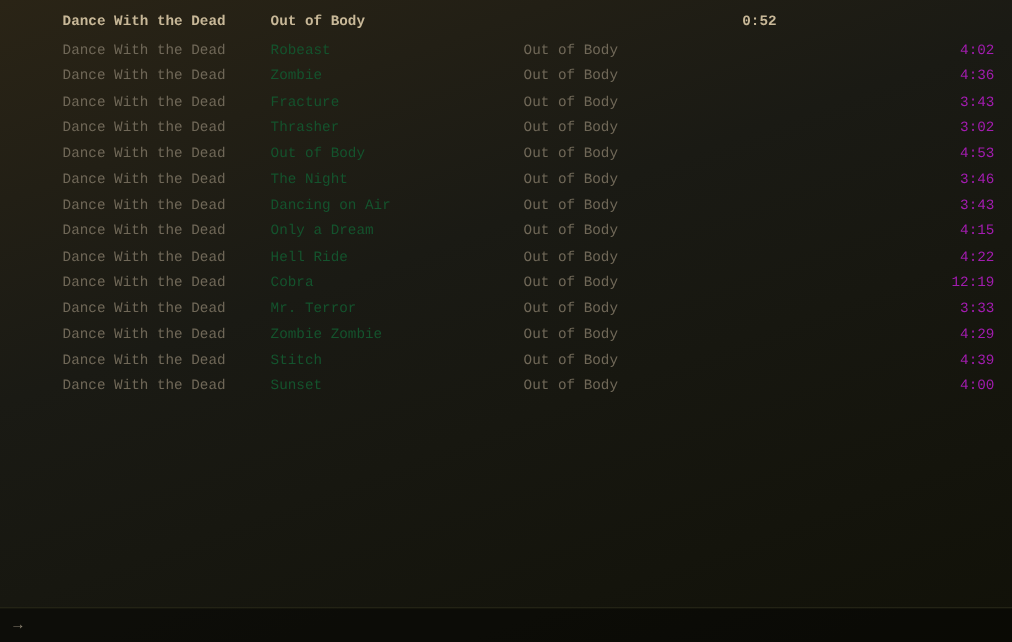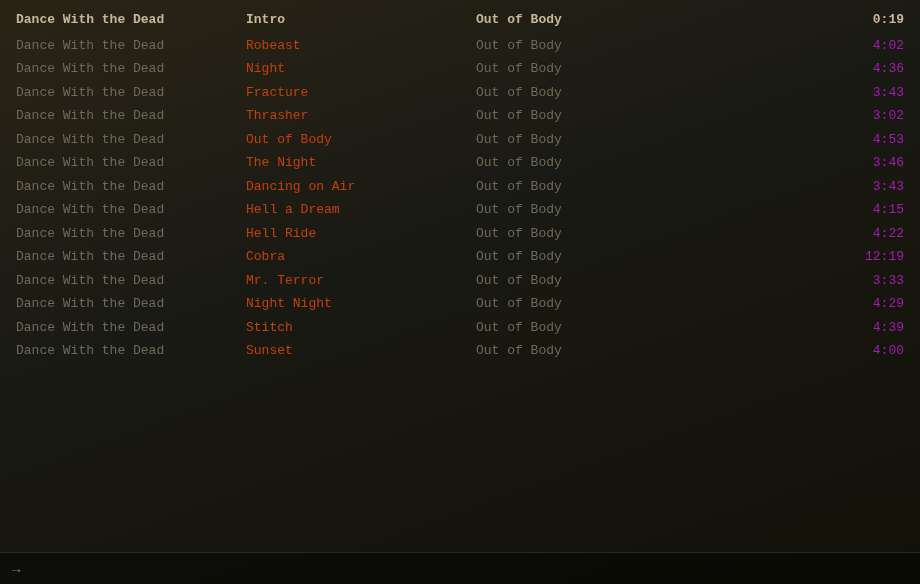--- a/index.html
+++ b/index.html
@@ -29,22 +29,22 @@
       padding: 2px 16px;
       line-height: 1.5;
     }
 
     .track-row.header {
       color: #c8b898;
       font-weight: bold;
       margin-bottom: 2px;
     }
 
-    .col-artist { color: #706858; }
-    .col-title { color: #c2410c; }
+    .col-artist { color: #706858; text-align: center; }
+    .col-title { color: #14532d; }
     .col-album { color: #706858; }
     .col-duration {
       text-align: right;
       color: #a21caf;
     }
 
     .header .col-artist,
     .header .col-title,
     .header .col-album,
     .header .col-duration {
@@ -69,33 +69,32 @@
       font-size: 14px;
     }
   </style>
 </head>
 <body>
 
 <div class="track-list">
 
   <div class="track-row header">
     <span class="col-artist">Dance With the Dead</span>
-    <span class="col-title">Intro</span>
     <span class="col-album">Out of Body</span>
-    <span class="col-duration">0:19</span>
+    <span class="col-duration">0:52</span>
   </div>
 <div class="track-row">
       <span class="col-artist">Dance With the Dead</span>
       <span class="col-title">Robeast</span>
       <span class="col-album">Out of Body</span>
       <span class="col-duration">4:02</span>
     </div>
     <div class="track-row">
       <span class="col-artist">Dance With the Dead</span>
-      <span class="col-title">Night</span>
+      <span class="col-title">Zombie</span>
       <span class="col-album">Out of Body</span>
       <span class="col-duration">4:36</span>
     </div>
     <div class="track-row">
       <span class="col-artist">Dance With the Dead</span>
       <span class="col-title">Fracture</span>
       <span class="col-album">Out of Body</span>
       <span class="col-duration">3:43</span>
     </div>
     <div class="track-row">
@@ -117,21 +116,21 @@
       <span class="col-duration">3:46</span>
     </div>
     <div class="track-row">
       <span class="col-artist">Dance With the Dead</span>
       <span class="col-title">Dancing on Air</span>
       <span class="col-album">Out of Body</span>
       <span class="col-duration">3:43</span>
     </div>
     <div class="track-row">
       <span class="col-artist">Dance With the Dead</span>
-      <span class="col-title">Hell a Dream</span>
+      <span class="col-title">Only a Dream</span>
       <span class="col-album">Out of Body</span>
       <span class="col-duration">4:15</span>
     </div>
     <div class="track-row">
       <span class="col-artist">Dance With the Dead</span>
       <span class="col-title">Hell Ride</span>
       <span class="col-album">Out of Body</span>
       <span class="col-duration">4:22</span>
     </div>
     <div class="track-row">
@@ -141,21 +140,21 @@
       <span class="col-duration">12:19</span>
     </div>
     <div class="track-row">
       <span class="col-artist">Dance With the Dead</span>
       <span class="col-title">Mr. Terror</span>
       <span class="col-album">Out of Body</span>
       <span class="col-duration">3:33</span>
     </div>
     <div class="track-row">
       <span class="col-artist">Dance With the Dead</span>
-      <span class="col-title">Night Night</span>
+      <span class="col-title">Zombie Zombie</span>
       <span class="col-album">Out of Body</span>
       <span class="col-duration">4:29</span>
     </div>
     <div class="track-row">
       <span class="col-artist">Dance With the Dead</span>
       <span class="col-title">Stitch</span>
       <span class="col-album">Out of Body</span>
       <span class="col-duration">4:39</span>
     </div>
     <div class="track-row">

